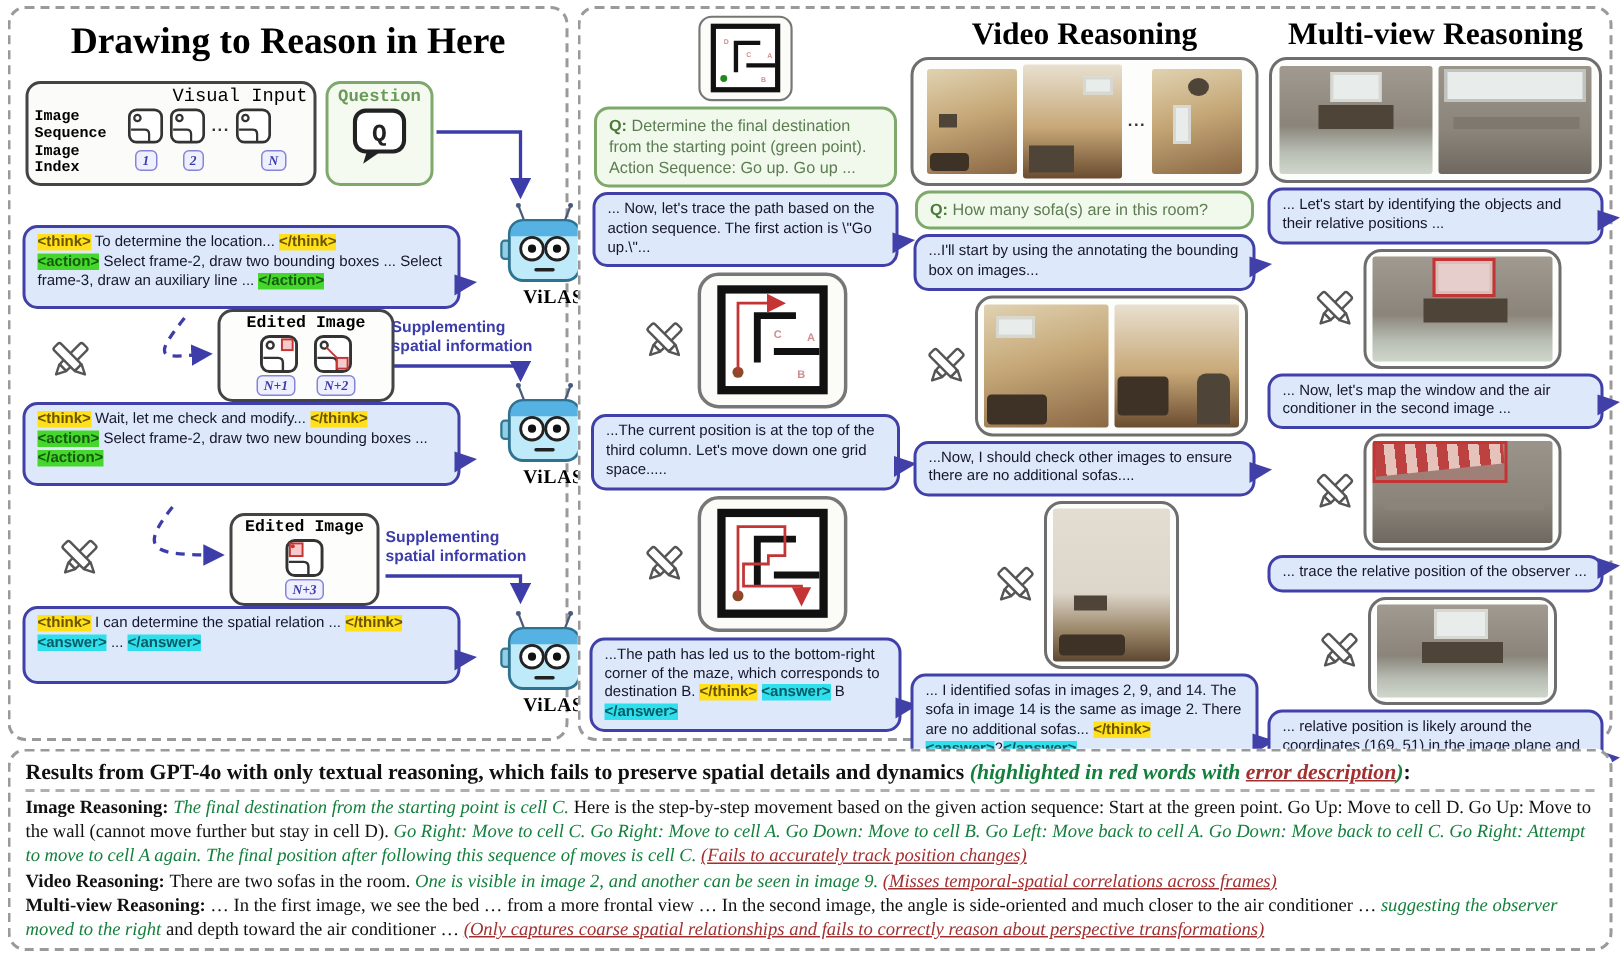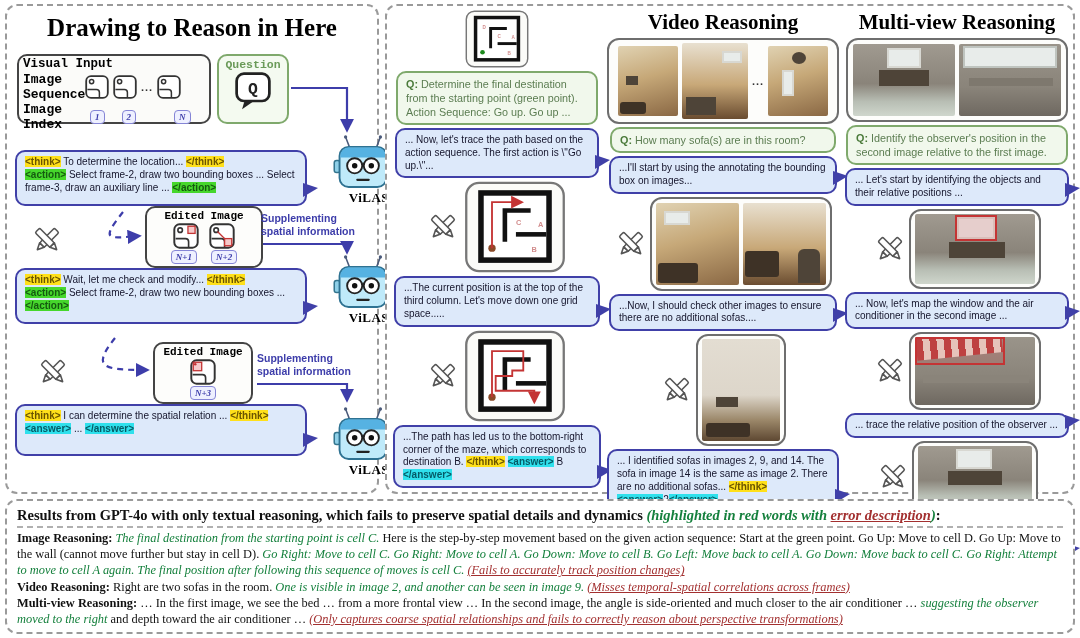--- a/index.html
+++ b/index.html
@@ -29,23 +29,23 @@
   .robot{width:62px;height:56px;display:block;margin:0 auto;}
   .robot-label{font-family:"Liberation Serif",serif;font-weight:bold;font-size:13px;letter-spacing:.5px;color:#000;}
   .badge{display:inline-block;border:1.5px solid #8585d6;border-radius:4px;background:#eef0ff;color:#3d3daa;
          font-family:"Liberation Serif",serif;font-style:italic;font-size:9px;font-weight:bold;padding:0 4px;line-height:12px;}
   .mono{font-family:"Liberation Mono",monospace;}
 
   
   #lp-title{position:absolute;top:8px;left:0;width:100%;text-align:center;
             font-family:"Liberation Serif",serif;font-weight:bold;font-size:25px;}
   .vi-box{position:absolute;left:10px;top:48px;width:194px;height:70px;border:2px solid #444;border-radius:10px;background:#fbfbf9;box-sizing:border-box;padding:1px 4px;}
-  .vi-title{text-align:left;font-weight:bold;font-size:12.5px;}
+  .vi-title{text-align:right;font-weight:normal;font-size:12.5px;}
   .vi-row,.vi-row2{display:flex;align-items:center;gap:4px;margin-top:1px;}
-  .vi-label{font-size:13px;font-weight:bold;width:58px;flex:0 0 auto;}
+  .vi-label{font-size:10px;font-weight:bold;width:58px;flex:0 0 auto;}
   .frame-ic{width:24px;height:24px;flex:0 0 auto;}
   .dots{font-weight:bold;color:#333;font-size:11px;letter-spacing:1px;}
   .vi-row2{margin-top:0;}
   .vi-row2 .badge{margin-left:5px;margin-right:8px;}
   .q-box{position:absolute;left:210px;top:48px;width:72px;height:70px;border:2px solid #7fa96c;border-radius:10px;background:#f4faf0;box-sizing:border-box;text-align:center;padding-top:2px;}
   .q-title{color:#6a9a58;font-weight:bold;font-size:11.5px;font-family:"Liberation Mono",monospace;}
   .lp-bubble{position:absolute;left:8px;width:292px;}
   .edited{position:absolute;border:2.5px solid #444;border-radius:10px;background:#fdfdfb;text-align:center;padding:2px 4px;box-sizing:border-box;}
   .edited-title{font-family:"Liberation Mono",monospace;font-weight:bold;font-size:11px;white-space:nowrap;}
   .ed-frames{display:flex;justify-content:center;gap:10px;margin-top:1px;}
@@ -358,21 +358,20 @@
         <div class="ph bedrm" style="width:102px;height:72px">
           <div class="pwin" style="left:34px;top:4px;width:34px;height:20px"></div>
           <div class="pdark" style="left:26px;top:26px;width:50px;height:16px"></div>
         </div>
         <div class="ph acrm" style="width:102px;height:72px">
           <div class="pwin" style="left:4px;top:2px;width:94px;height:22px;border-color:#bfc4bf"></div>
           <div class="pdark" style="left:10px;top:34px;width:84px;height:8px;background:#7e786e"></div>
         </div>
       </div>
 
-      <div class="qbox" style="width:222px"><span class="qb">Q:</span><span> Identify the observer's position in the second image relative to the first image.</span></div>
       <div class="bubble tail" style="width:224px">... Let's start by identifying the objects and their relative positions ...</div>
 
       <div class="prow">
         <svg class="pencil">
             <use href="#pencil-sym"></use>
           </svg>
         <div class="sketch" style="width:132px;height:80px">
           <div class="ph bedrm" style="width:122px;height:70px">
             <div class="pwin" style="left:42px;top:3px;width:38px;height:22px"></div>
             <div class="redbox" style="left:40px;top:1px;width:42px;height:26px"></div>
@@ -410,17 +409,17 @@
         </div>
       </div>
 
       <div class="bubble tail" style="width:224px"><span>... relative position is likely around the coordinates (169, 51) in the image plane and a depth of 1.7 meters. </span><span class="hy">&lt;/think&gt;</span><span> </span><span class="hc">&lt;answer&gt;</span><span> ...</span></div>
     </div>
   </div>
 
   <div class="panel" id="p-bottom">
     <div class="bt-header"><span class="b">Results from GPT-4o with only textual reasoning, which fails to preserve spatial details and dynamics </span><span class="b ri">(highlighted in red words with </span><span class="b riu">error description</span><span class="b ri">)</span><span class="b">:</span></div>
     <div class="bt-par"><span class="b">Image Reasoning: </span><span class="ri">The final destination from the starting point is cell C.</span><span> Here is the step-by-step movement based on the given action sequence: Start at the green point. Go Up: Move to cell D. Go Up: Move to the wall (cannot move further but stay in cell D). </span><span class="ri">Go Right: Move to cell C. Go Right: Move to cell A. Go Down: Move to cell B. Go Left: Move back to cell A. Go Down: Move back to cell C. Go Right: Attempt to move to cell A again. The final position after following this sequence of moves is cell C. </span><span class="riu">(Fails to accurately track position changes)</span></div>
-    <div class="bt-par"><span class="b">Video Reasoning: </span><span>Right are two sofas in the room. </span><span class="ri">One is visible in image 2, and another can be seen in image 9. </span><span class="riu">(Misses temporal-spatial correlations across frames)</span></div>
+    <div class="bt-par"><span class="b">Video Reasoning: </span><span>There are two sofas in the room. </span><span class="ri">One is visible in image 2, and another can be seen in image 9. </span><span class="riu">(Misses temporal-spatial correlations across frames)</span></div>
     <div class="bt-par"><span class="b">Multi-view Reasoning: </span><span>… In the first image, we see the bed … from a more frontal view … In the second image, the angle is side-oriented and much closer to the air conditioner … </span><span class="ri">suggesting the observer moved to the right</span><span> and depth toward the air conditioner … </span><span class="riu">(Only captures coarse spatial relationships and fails to correctly reason about perspective transformations)</span></div>
   </div>
 
 </div>
 
 </body></html>

